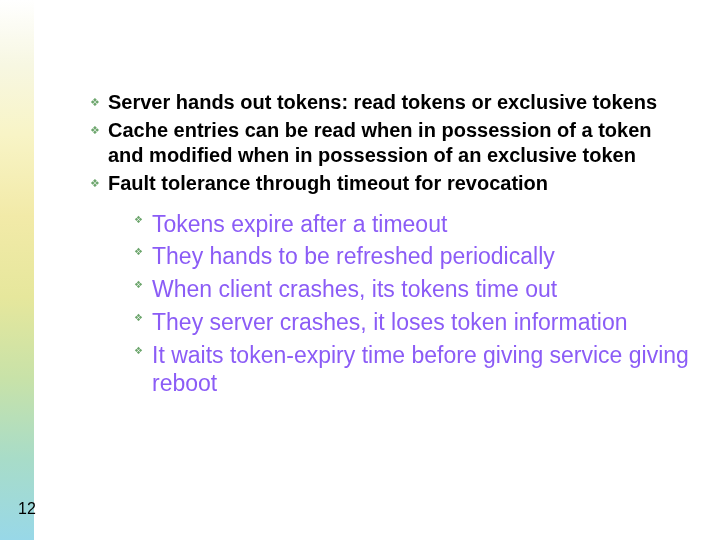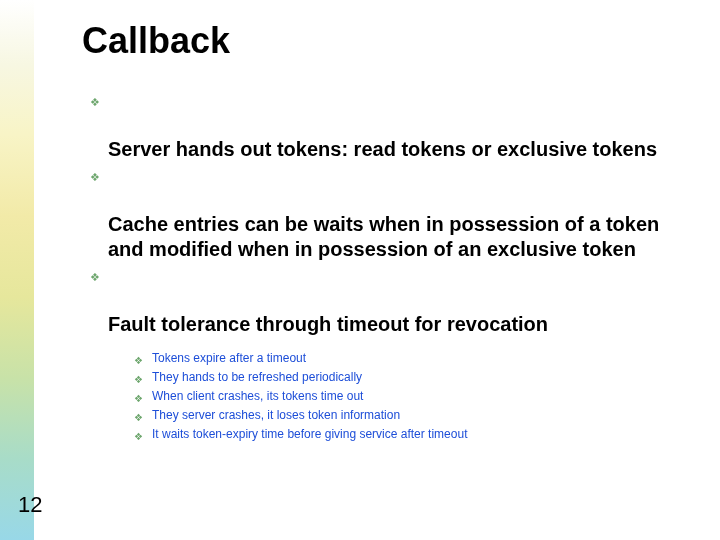--- a/index.html
+++ b/index.html
@@ -61,70 +61,68 @@
     color: #6da66d;
     font-size: 11px;
     text-align: left;
   }
   .bullet-text {
     flex: 1 1 auto;
     font-size: 20px;
     font-weight: bold;
     color: #000;
     line-height: 1.22;
-    margin-top: 47px;
   }
   .sub-list {
     margin-top: 14px;
     margin-left: 44px;
   }
   .sub-row {
     display: flex;
     align-items: flex-start;
     margin-bottom: 4px;
   }
   .sub-icon {
     flex: 0 0 auto;
     width: 18px;
     margin-top: 4px;
     color: #6da66d;
     font-size: 10px;
   }
   .sub-text {
     flex: 1 1 auto;
-    font-size: 12px;
+    font-size: 23px;
     font-weight: normal;
-    color: #1d4ed8;
+    color: #8b5cf6;
     line-height: 1.25;
   }
   .page-number {
     position: absolute;
     left: 18px;
     bottom: 22px;
-    font-size: 22px;
+    font-size: 16px;
     color: #000;
   }
 </style>
 </head>
 <body>
 
 <div class="slide">
   <div class="left-band"></div>
 
-  <div class="title">Callback</div>
 
   <div class="content">
 
     <div class="bullet-row">
       <div class="bullet-icon">❖</div>
       <div class="bullet-text">Server hands out tokens: read tokens or exclusive tokens</div>
     </div>
     <div class="bullet-row">
       <div class="bullet-icon">❖</div>
-      <div class="bullet-text">Cache entries can be waits when in possession of a token and  modified when in possession of an exclusive token</div>
+      <div class="bullet-text">Cache entries can be read when in possession of a token and  modified when in possession of an exclusive token</div>
     </div>
     <div class="bullet-row">
       <div class="bullet-icon">❖</div>
       <div class="bullet-text">Fault tolerance through timeout for revocation</div>
     </div>
 
     <div class="sub-list">
       <div class="sub-row">
         <div class="sub-icon">❖</div>
         <div class="sub-text">Tokens expire after a timeout</div>
@@ -136,20 +134,20 @@
       <div class="sub-row">
         <div class="sub-icon">❖</div>
         <div class="sub-text">When client crashes, its tokens time out</div>
       </div>
       <div class="sub-row">
         <div class="sub-icon">❖</div>
         <div class="sub-text">They server crashes, it loses token information</div>
       </div>
       <div class="sub-row">
         <div class="sub-icon">❖</div>
-        <div class="sub-text">It waits token-expiry time before giving service after timeout</div>
+        <div class="sub-text">It waits token-expiry time before giving service giving reboot</div>
       </div>
     </div>
 
   </div>
 
   <div class="page-number">12</div>
 </div>
 
 </body></html>

